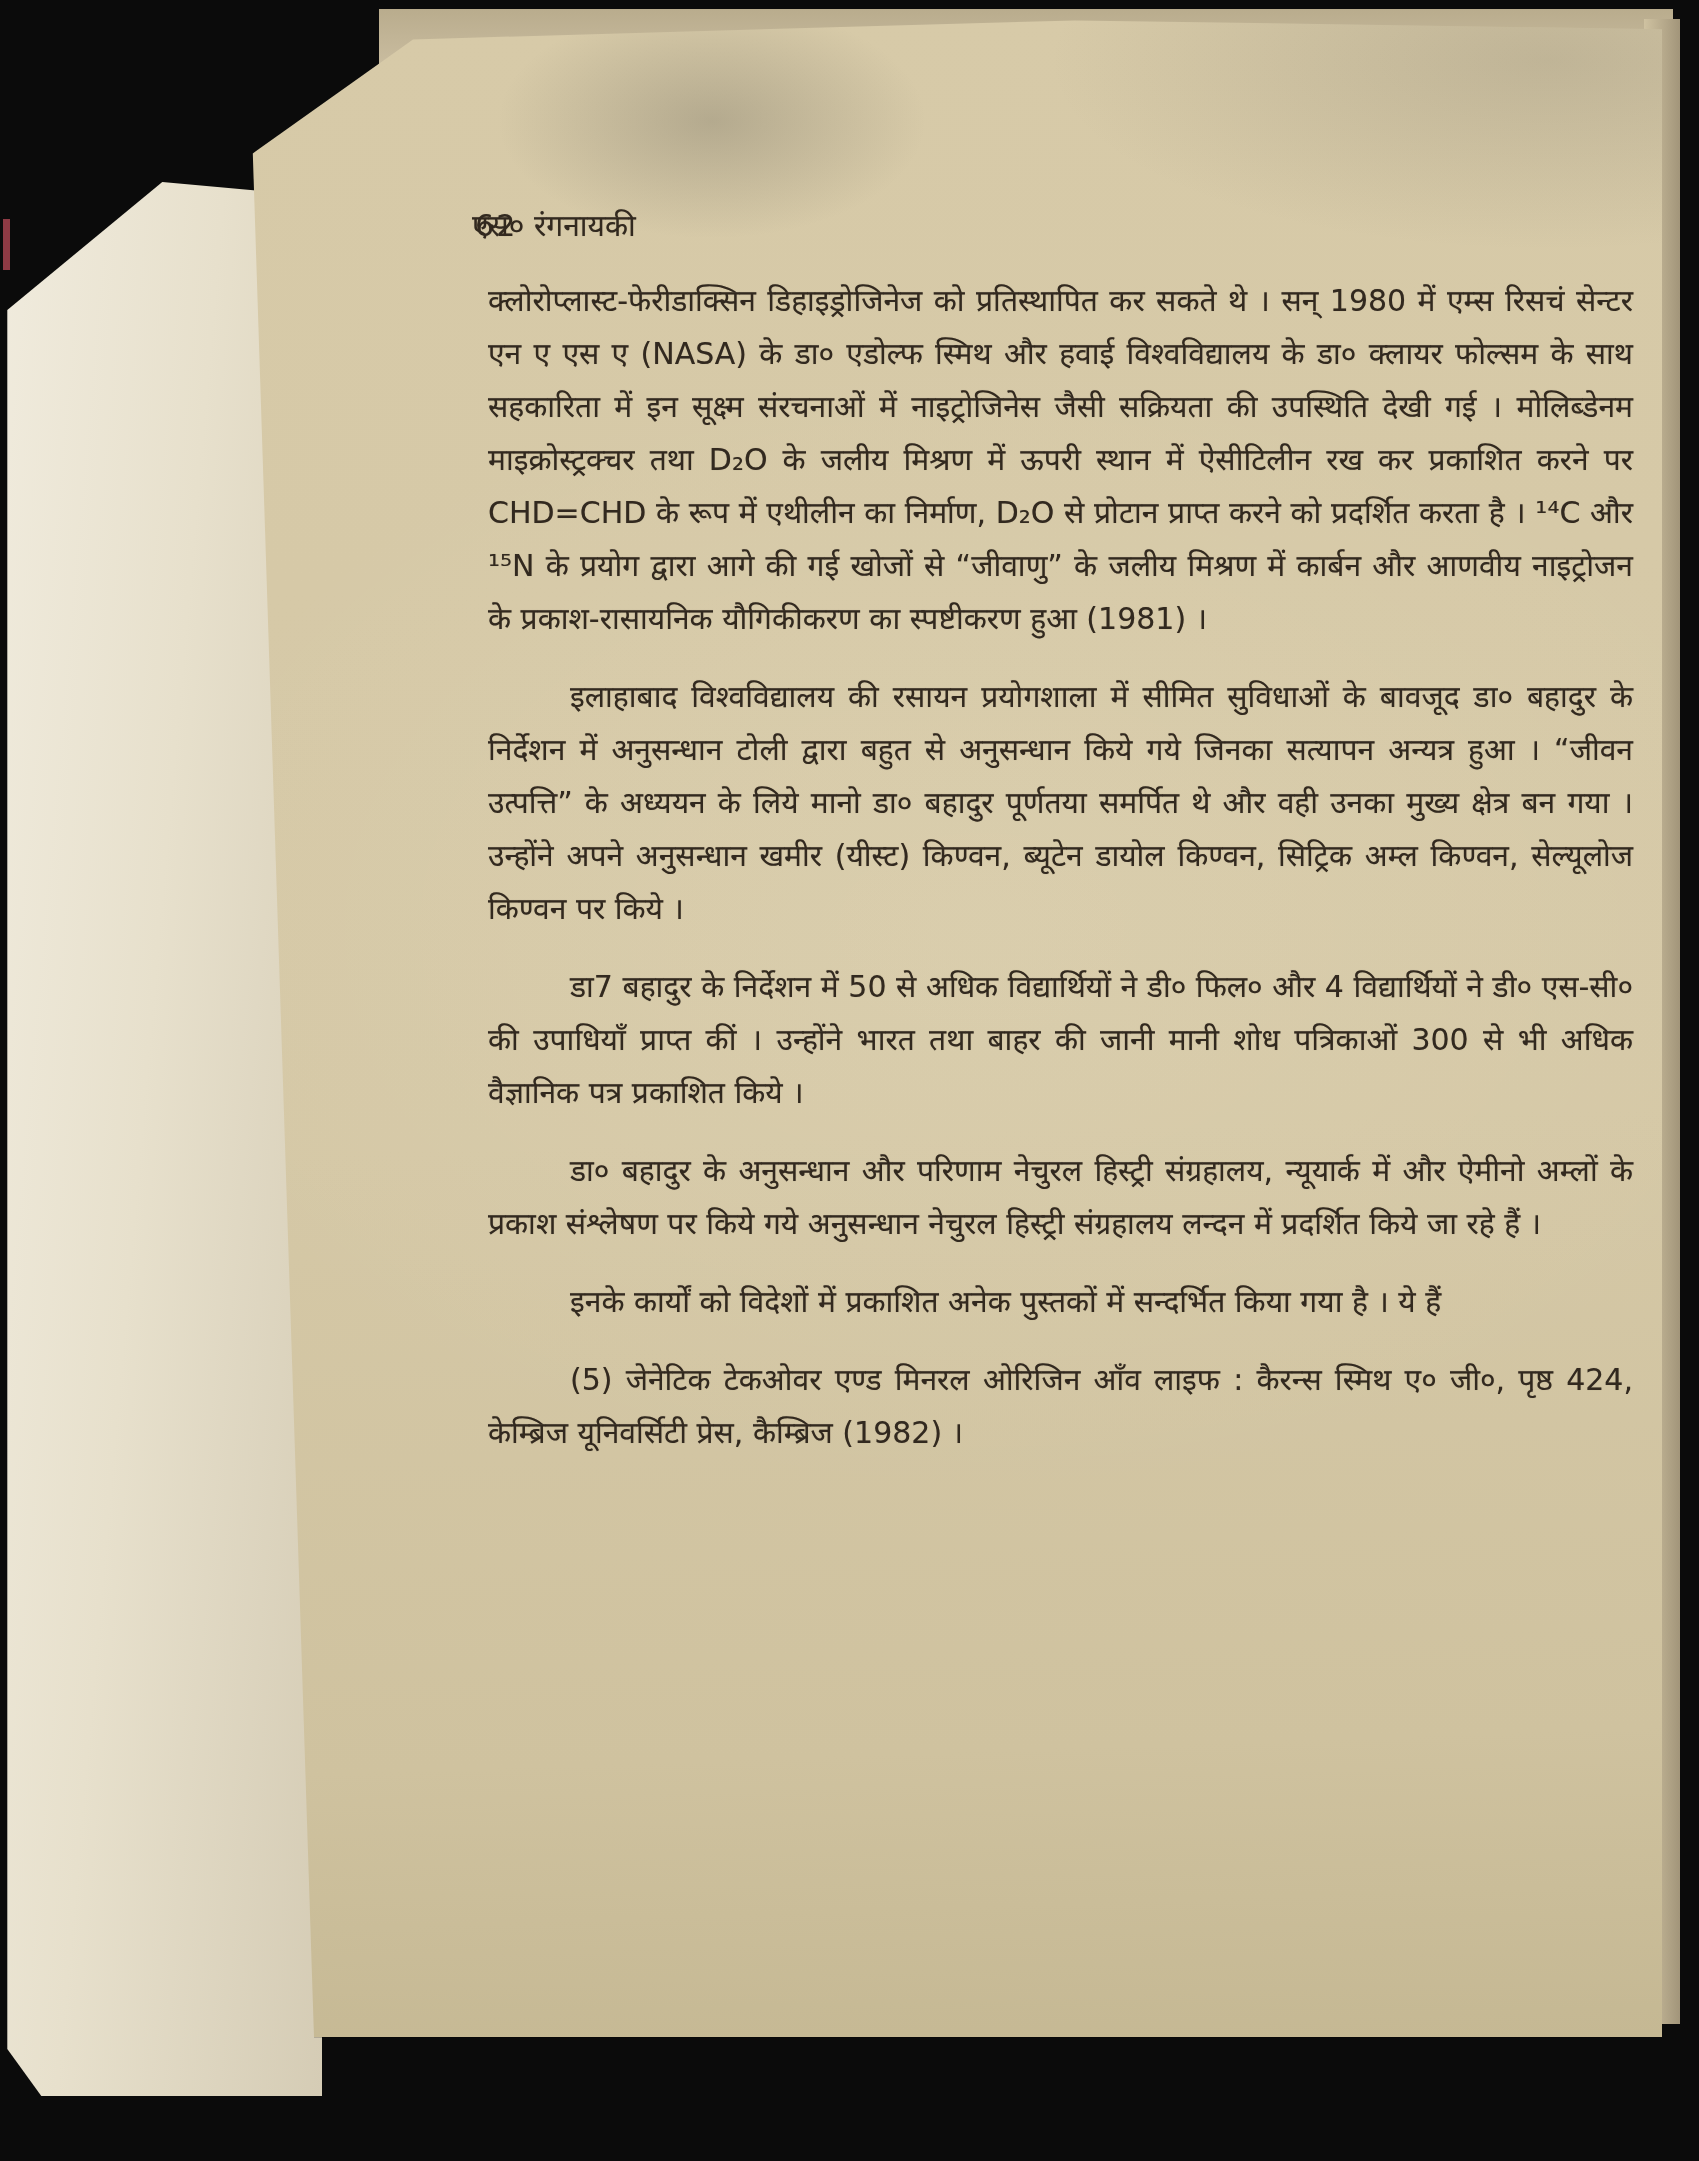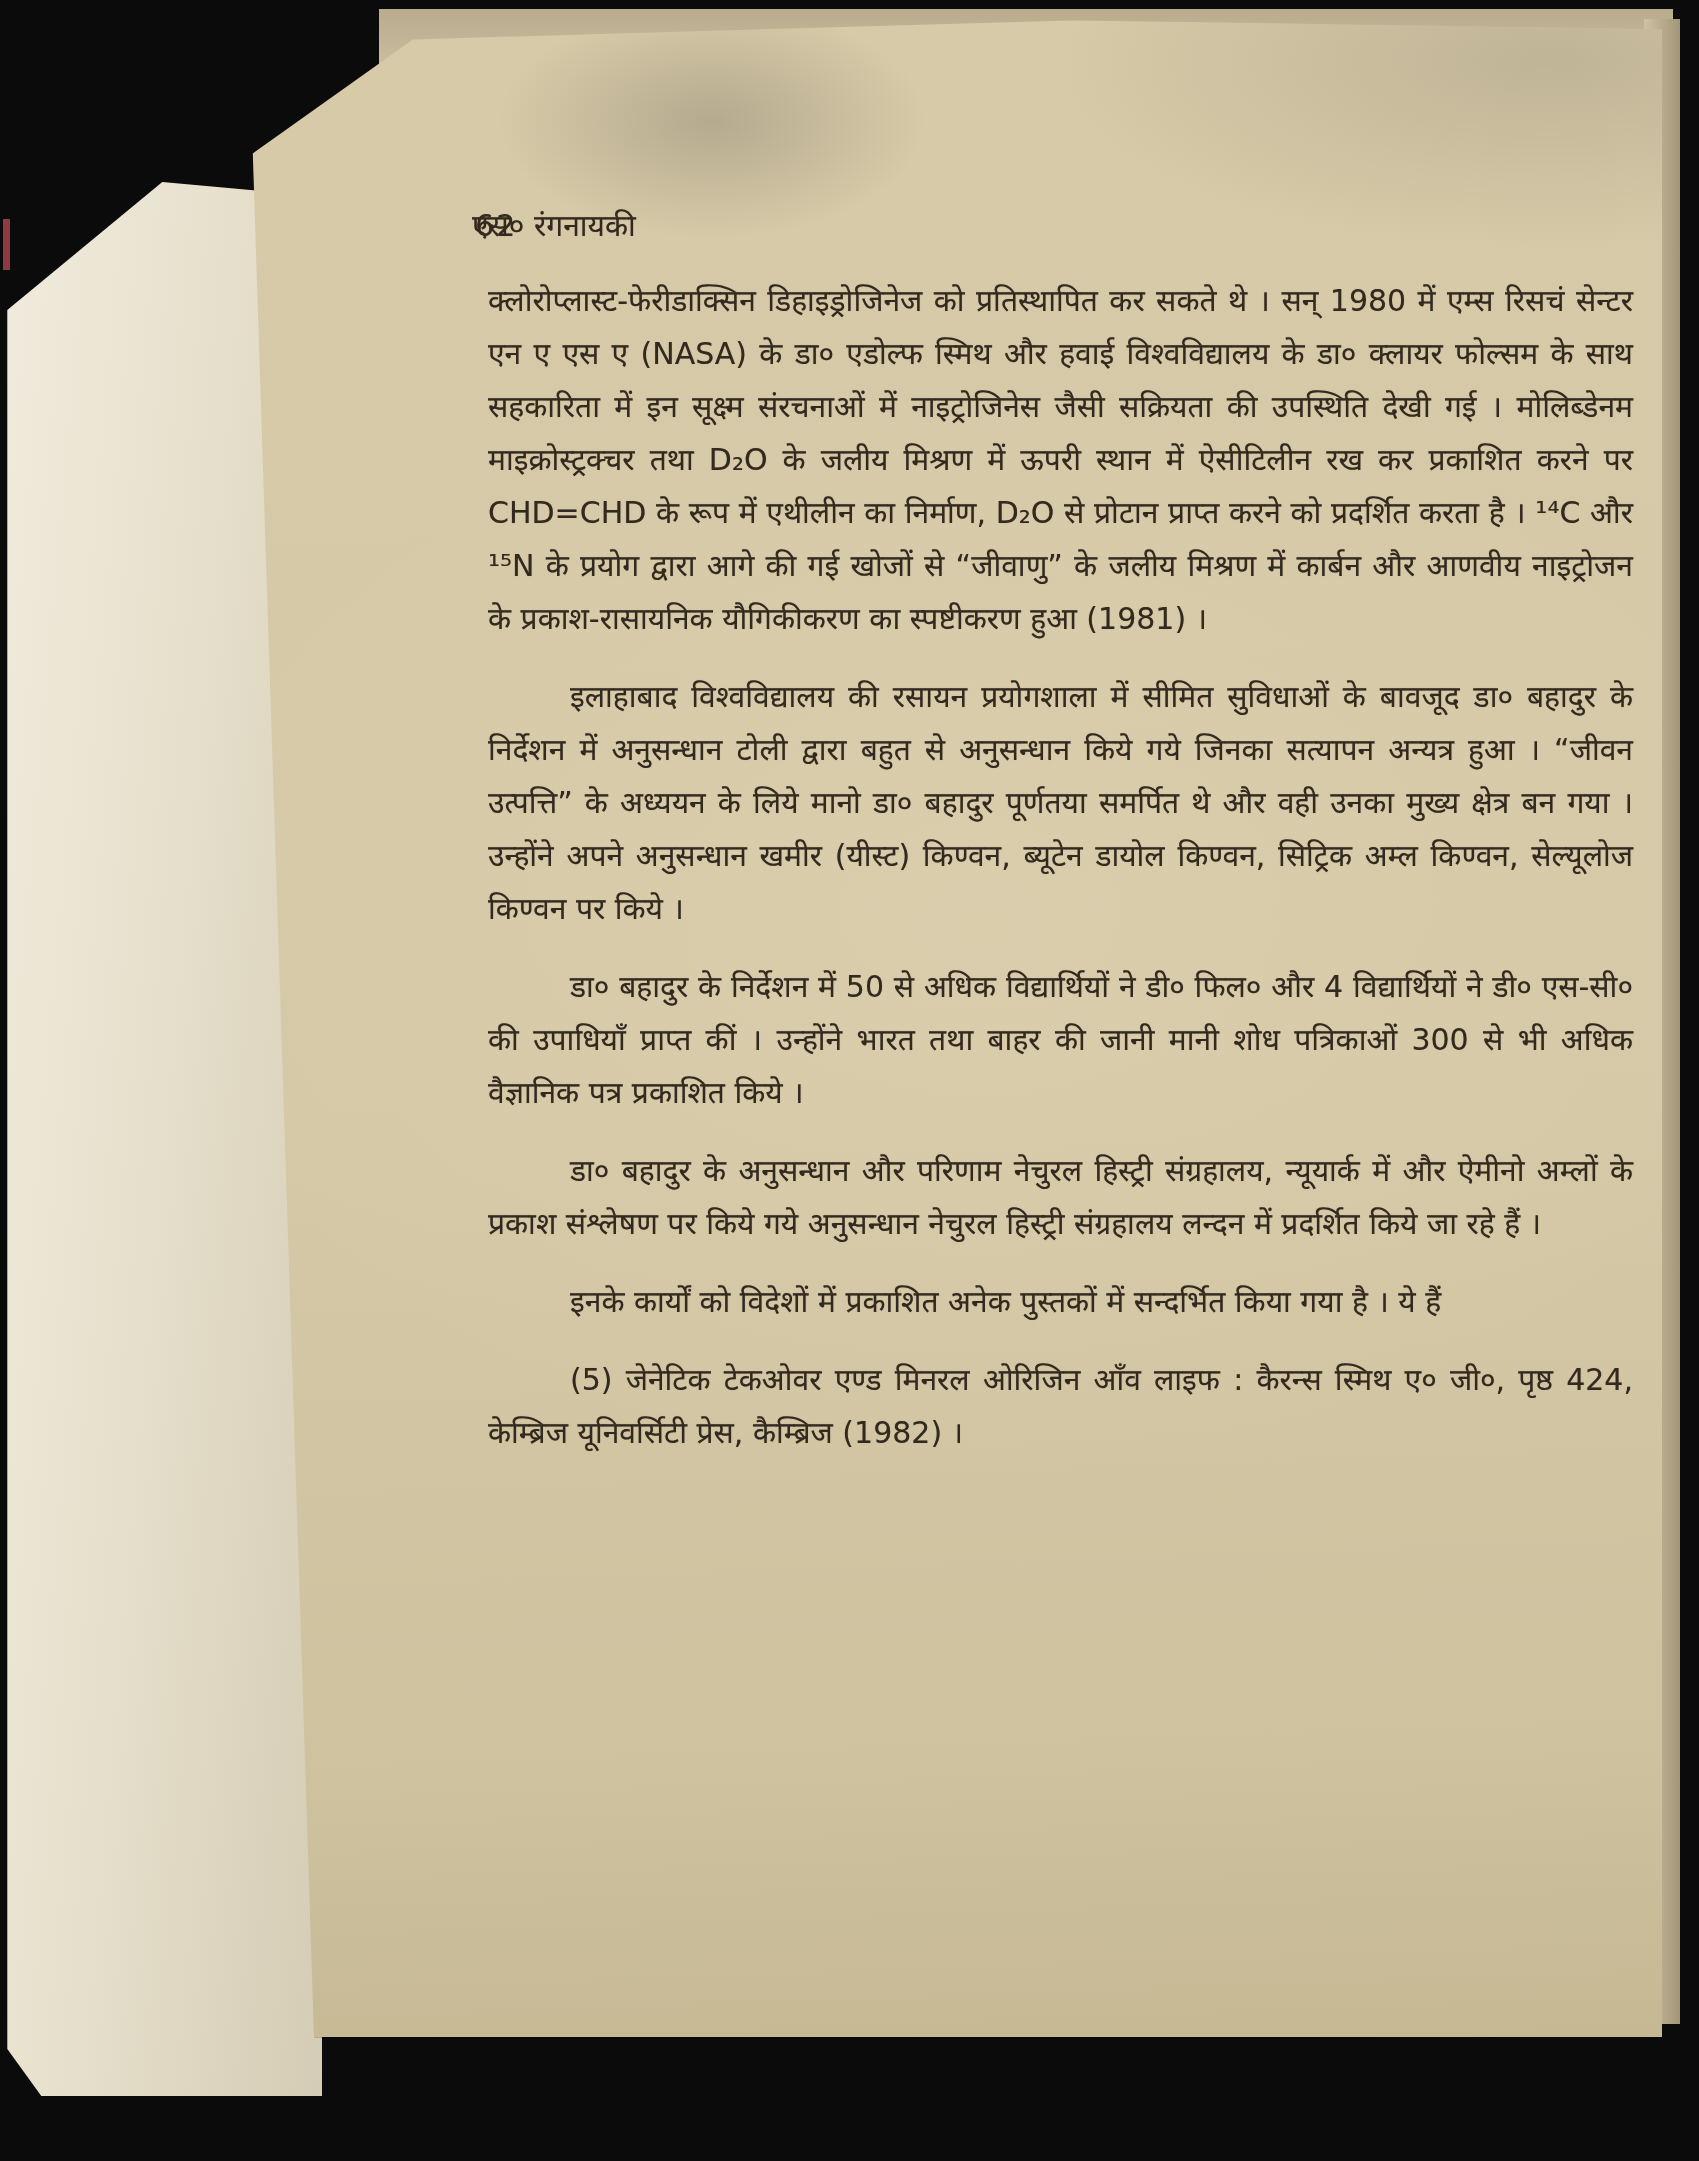--- a/index.html
+++ b/index.html
@@ -77,21 +77,21 @@
   <div class="main-page">
     <div class="text-block">
 
       <div class="header-row">
         <span class="page-num">62</span>
         <span class="running-title">एस० रंगनायकी</span>
       </div>
 
       <p class="continuation">क्लोरोप्लास्ट-फेरीडाक्सिन  डिहाइड्रोजिनेज को प्रतिस्थापित  कर सकते थे ।  सन् 1980 में एम्स रिसचं सेन्टर एन ए एस ए (NASA)  के  डा० एडोल्फ स्मिथ और  हवाई  विश्वविद्यालय  के  डा० क्लायर फोल्सम के साथ सहकारिता में  इन सूक्ष्म संरचनाओं में  नाइट्रोजिनेस जैसी सक्रियता की उपस्थिति देखी गई । मोलिब्डेनम  माइक्रोस्ट्रक्चर तथा D₂O के जलीय  मिश्रण में ऊपरी  स्थान में ऐसीटिलीन रख कर प्रकाशित करने पर CHD=CHD के  रूप में एथीलीन  का निर्माण,  D₂O से प्रोटान  प्राप्त करने को प्रदर्शित करता है । ¹⁴C और ¹⁵N के  प्रयोग द्वारा आगे की गई  खोजों  से “जीवाणु” के जलीय मिश्रण में कार्बन और आणवीय नाइट्रोजन के प्रकाश-रासायनिक यौगिकीकरण  का स्पष्टीकरण हुआ (1981) ।</p>
       <p>इलाहाबाद विश्वविद्यालय की रसायन प्रयोगशाला में सीमित सुविधाओं के बावजूद डा० बहादुर के निर्देशन में  अनुसन्धान टोली  द्वारा बहुत से  अनुसन्धान  किये गये  जिनका सत्यापन  अन्यत्र हुआ । “जीवन उत्पत्ति”  के अध्ययन के लिये मानो  डा० बहादुर पूर्णतया  समर्पित  थे और वही उनका मुख्य क्षेत्र बन गया । उन्होंने अपने अनुसन्धान  खमीर (यीस्ट) किण्वन,  ब्यूटेन डायोल किण्वन, सिट्रिक अम्ल किण्वन, सेल्यूलोज किण्वन पर किये ।</p>
-      <p>डा० बहादुर के निर्देशन में 50 से अधिक विद्यार्थियों ने डी० फिल० और 4 विद्यार्थियों ने डी० एस-सी० की उपाधियाँ प्राप्त कीं ।  उन्होंने भारत तथा  बाहर की जानी मानी शोध पत्रिकाओं 300 से भी अधिक वैज्ञानिक पत्र प्रकाशित किये ।</p>
+      <p>डा7 बहादुर के निर्देशन में 50 से अधिक विद्यार्थियों ने डी० फिल० और 4 विद्यार्थियों ने डी० एस-सी० की उपाधियाँ प्राप्त कीं ।  उन्होंने भारत तथा  बाहर की जानी मानी शोध पत्रिकाओं 300 से भी अधिक वैज्ञानिक पत्र प्रकाशित किये ।</p>
       <p>डा० बहादुर के अनुसन्धान और  परिणाम नेचुरल  हिस्ट्री संग्रहालय,  न्यूयार्क में  और ऐमीनो अम्लों के प्रकाश संश्लेषण पर किये गये  अनुसन्धान नेचुरल हिस्ट्री संग्रहालय लन्दन में प्रदर्शित किये जा रहे हैं ।</p>
       <p>इनके कार्यों को विदेशों में प्रकाशित अनेक पुस्तकों में सन्दर्भित किया गया है । ये हैं</p>
 
       <p>(5)  जेनेटिक टेकओवर एण्ड  मिनरल ओरिजिन  आँव लाइफ :  कैरन्स स्मिथ ए० जी०, पृष्ठ 424, केम्ब्रिज यूनिवर्सिटी प्रेस, कैम्ब्रिज (1982) ।</p>
 
     </div>
   </div>
 </div>
 
 

